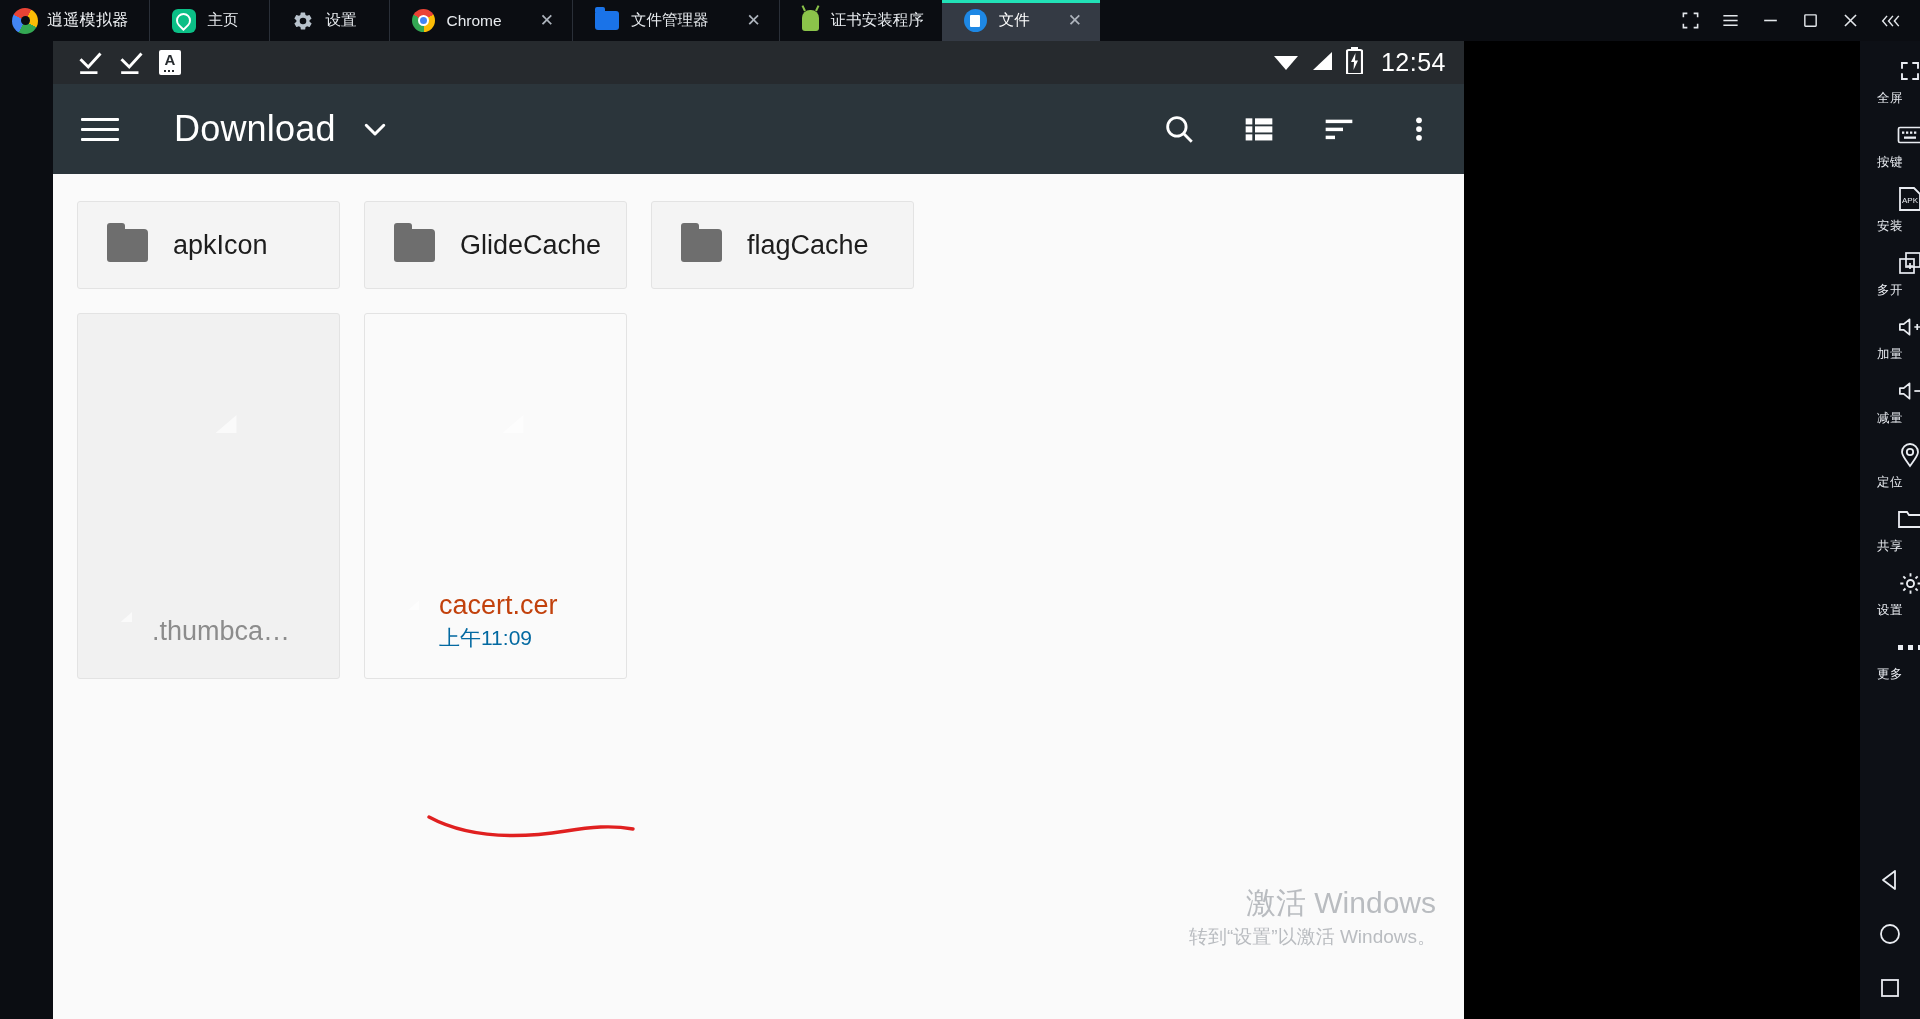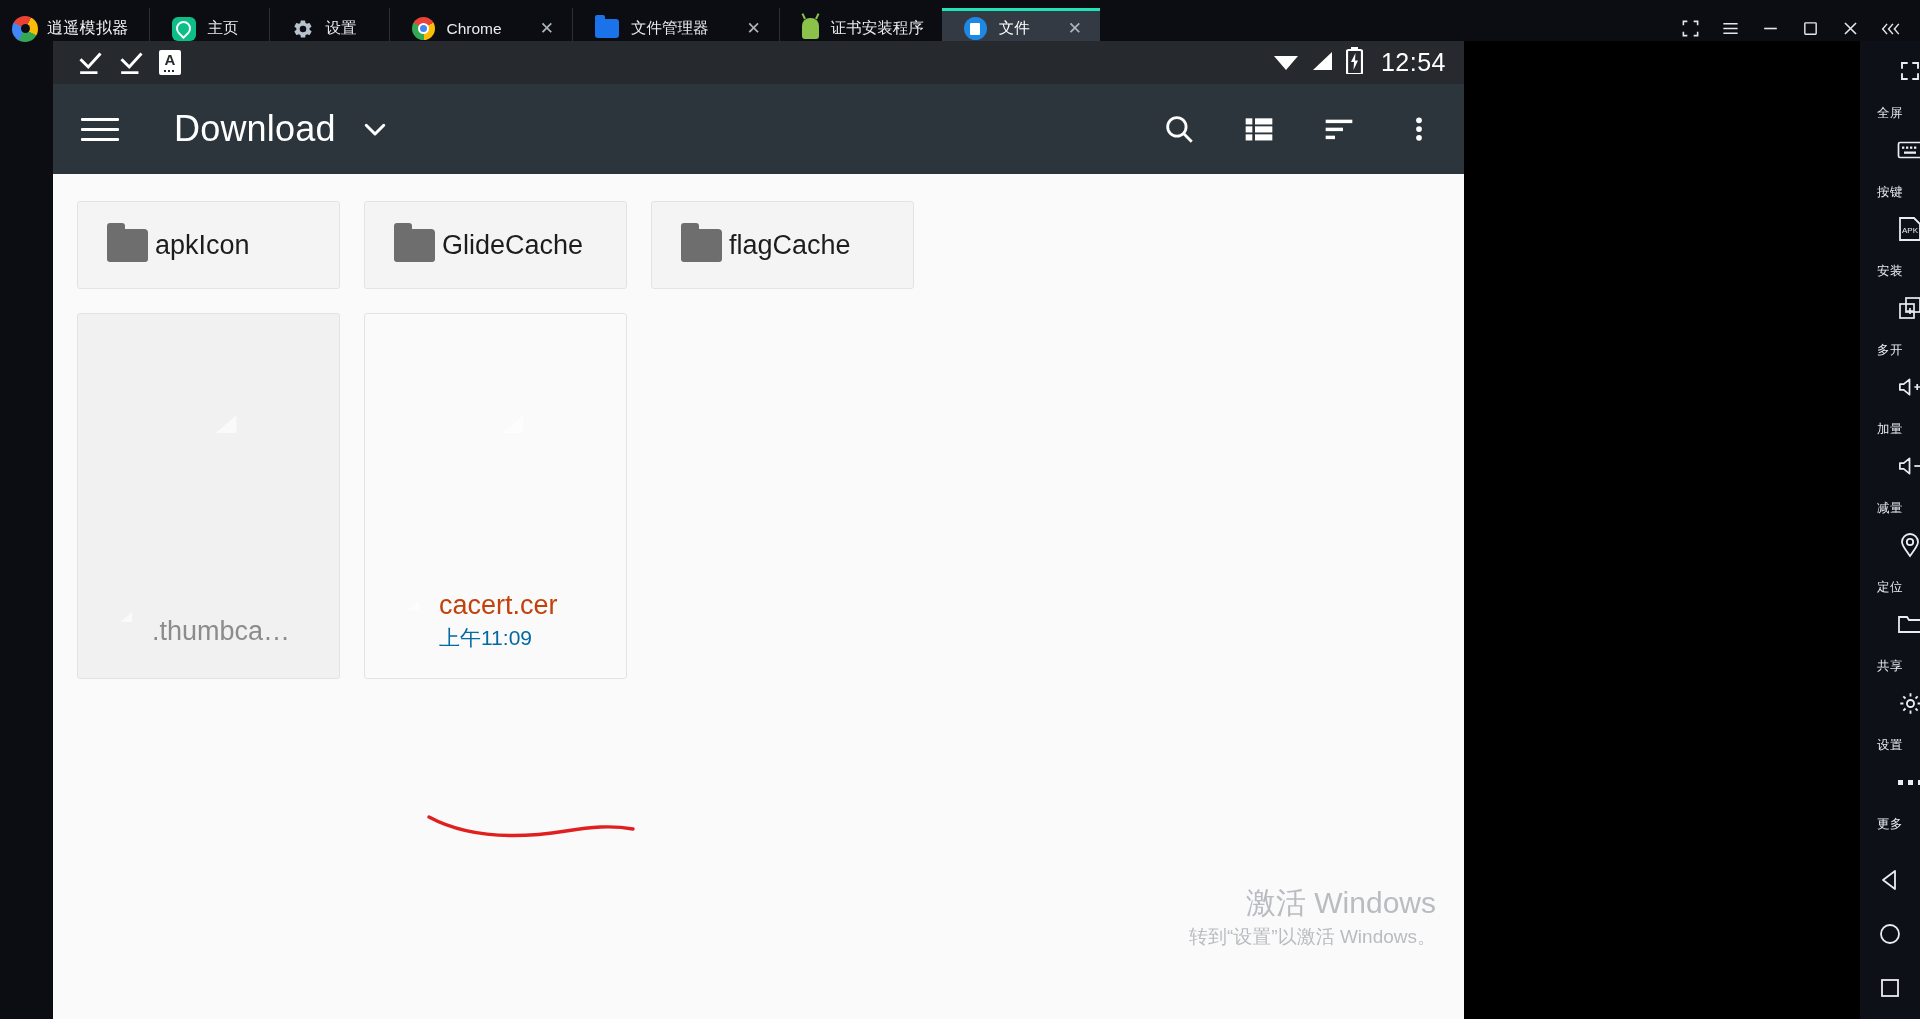--- a/index.html
+++ b/index.html
@@ -6,21 +6,21 @@
   html,body { width:1920px; height:1019px; overflow:hidden; }
   body {
     font-family:"Liberation Sans","DejaVu Sans",sans-serif;
     background:#0b0d12; color:#fff;
     -webkit-font-smoothing:antialiased;
   }
   #root { position:relative; width:1920px; height:1019px; }
 
   
   .titlebar {
-    position:absolute; left:0; top:8px; width:1920px; height:41px;
+    position:absolute; left:0; top:0; width:1920px; height:41px;
     background:#0b0d12; display:flex; align-items:stretch;
   }
   .tb-brand {
     display:flex; align-items:center; gap:9px;
     padding:0 20px 0 12px; height:41px;
   }
   .tb-brand .label { font-size:16px; color:#f2f4f7; letter-spacing:.3px; }
   .tb-tabs { display:flex; align-items:center; height:41px; flex:1; }
   .tb-tab {
     position:relative; display:flex; align-items:center; gap:12px;
@@ -137,21 +137,21 @@
   .ab-chev { margin-left:24px; width:30px; height:30px; color:#fff; }
   .ab-actions { margin-left:auto; display:flex; align-items:center; gap:42px; }
   .ab-actions .act { width:38px; height:38px; color:#fff; display:flex; align-items:center; justify-content:center; }
 
   .content { position:relative; height:845px; background:#fafafa; padding:27px 0 0 0; }
   .grid-row { display:flex; gap:24px; padding:0 24px; }
   .card {
     background:#f4f4f4; border:1px solid #e3e3e3; border-radius:3px;
   }
   .folder-card {
-    width:263px; height:88px; display:flex; align-items:center; padding-left:29px; gap:7px;
+    width:263px; height:88px; display:flex; align-items:center; padding-left:29px; gap:25px;
   }
   .folder-card .fname { font-size:27px; color:#1d1d1d; }
   .folder-ico { width:41px; height:33px; background:#6e6e6e; border-radius:2px 4px 3px 3px; position:relative; flex:0 0 auto; }
   .folder-ico::before{
     content:""; position:absolute; left:0; top:-6px; width:18px; height:8px;
     background:#6e6e6e; border-radius:3px 3px 0 0;
   }
   .file-card {
     width:263px; height:366px; position:relative;
     display:flex; flex-direction:column; justify-content:flex-end;
@@ -196,21 +196,21 @@
   .sidebar {
     position:absolute; left:1464px; top:41px; width:456px; height:978px;
     background:#000;
   }
   .sb-rail {
     position:absolute; right:0; top:0; width:60px; height:978px;
     background:#0d1016; display:flex; flex-direction:column; align-items:center;
     padding-top:8px;
   }
   .rail-item { width:60px; padding:9px 0 6px; display:flex; flex-direction:column;
-    align-items:center; gap:21px; color:#e9ecf1; }
+    align-items:center; gap:6px; color:#e9ecf1; }
   .rail-item .r-ico { width:26px; height:26px; display:flex; align-items:center; justify-content:center;margin-left:40px; }
   .rail-item .r-lbl { font-size:12.5px; color:#e9ecf1; letter-spacing:.5px; }
   .rail-nav { position:absolute; left:0; right:0; bottom:8px; display:flex;
     flex-direction:column; align-items:center; gap:27px; padding-bottom:10px; }
   .rail-nav .nav-ico { width:27px; height:27px; color:#e9ecf1; display:flex; align-items:center; justify-content:center; }
   .dots3 { display:flex; gap:5px; align-items:center; }
   .dots3 i { width:5px; height:5px; background:#e9ecf1; display:block; }
 </style>
 </head>
 <body>

